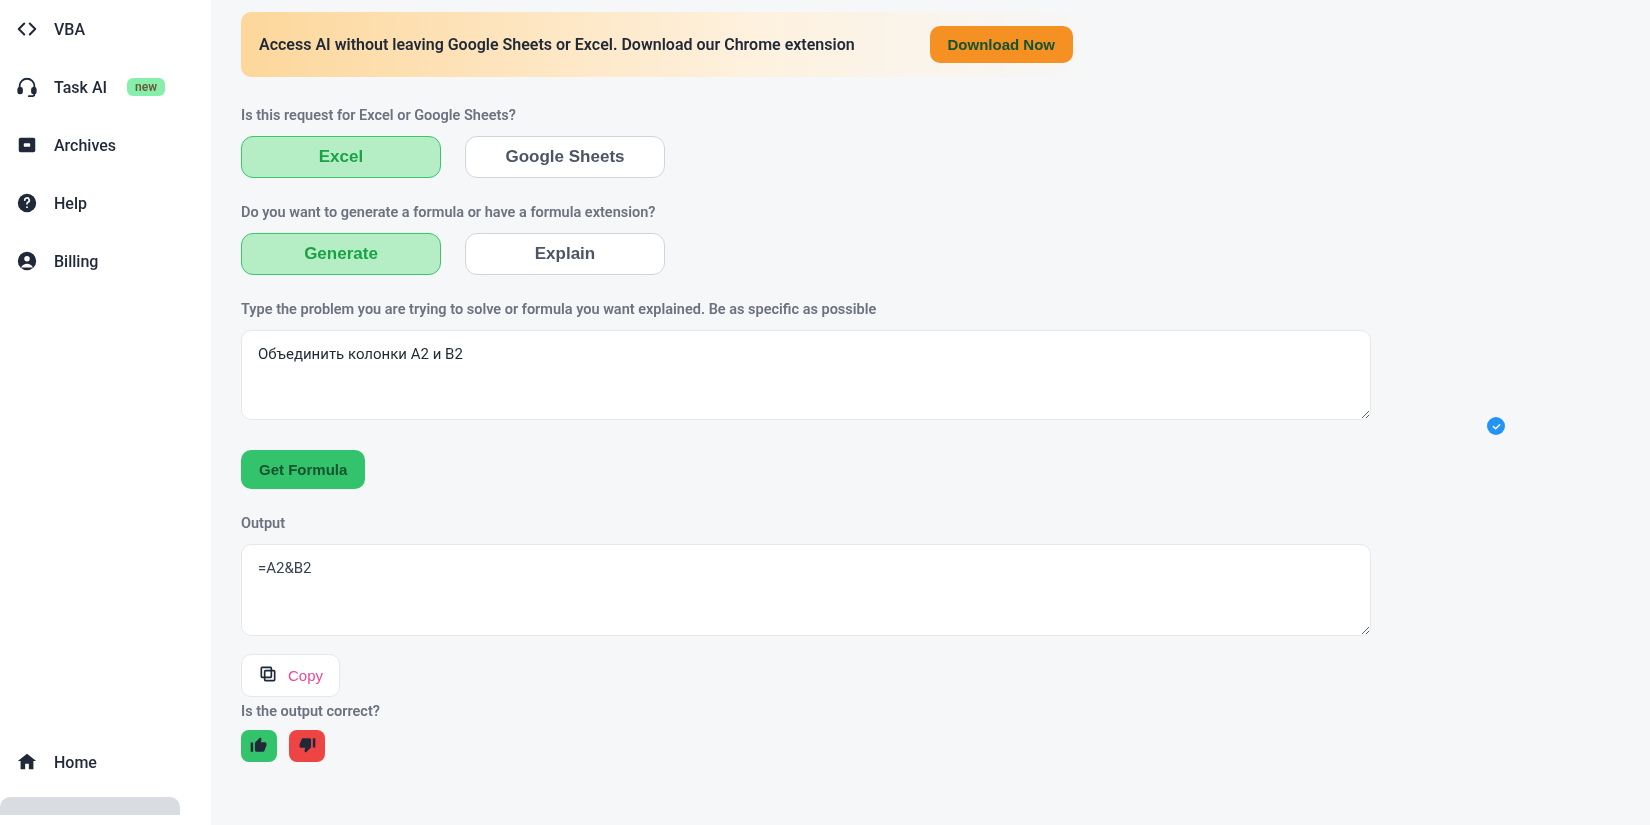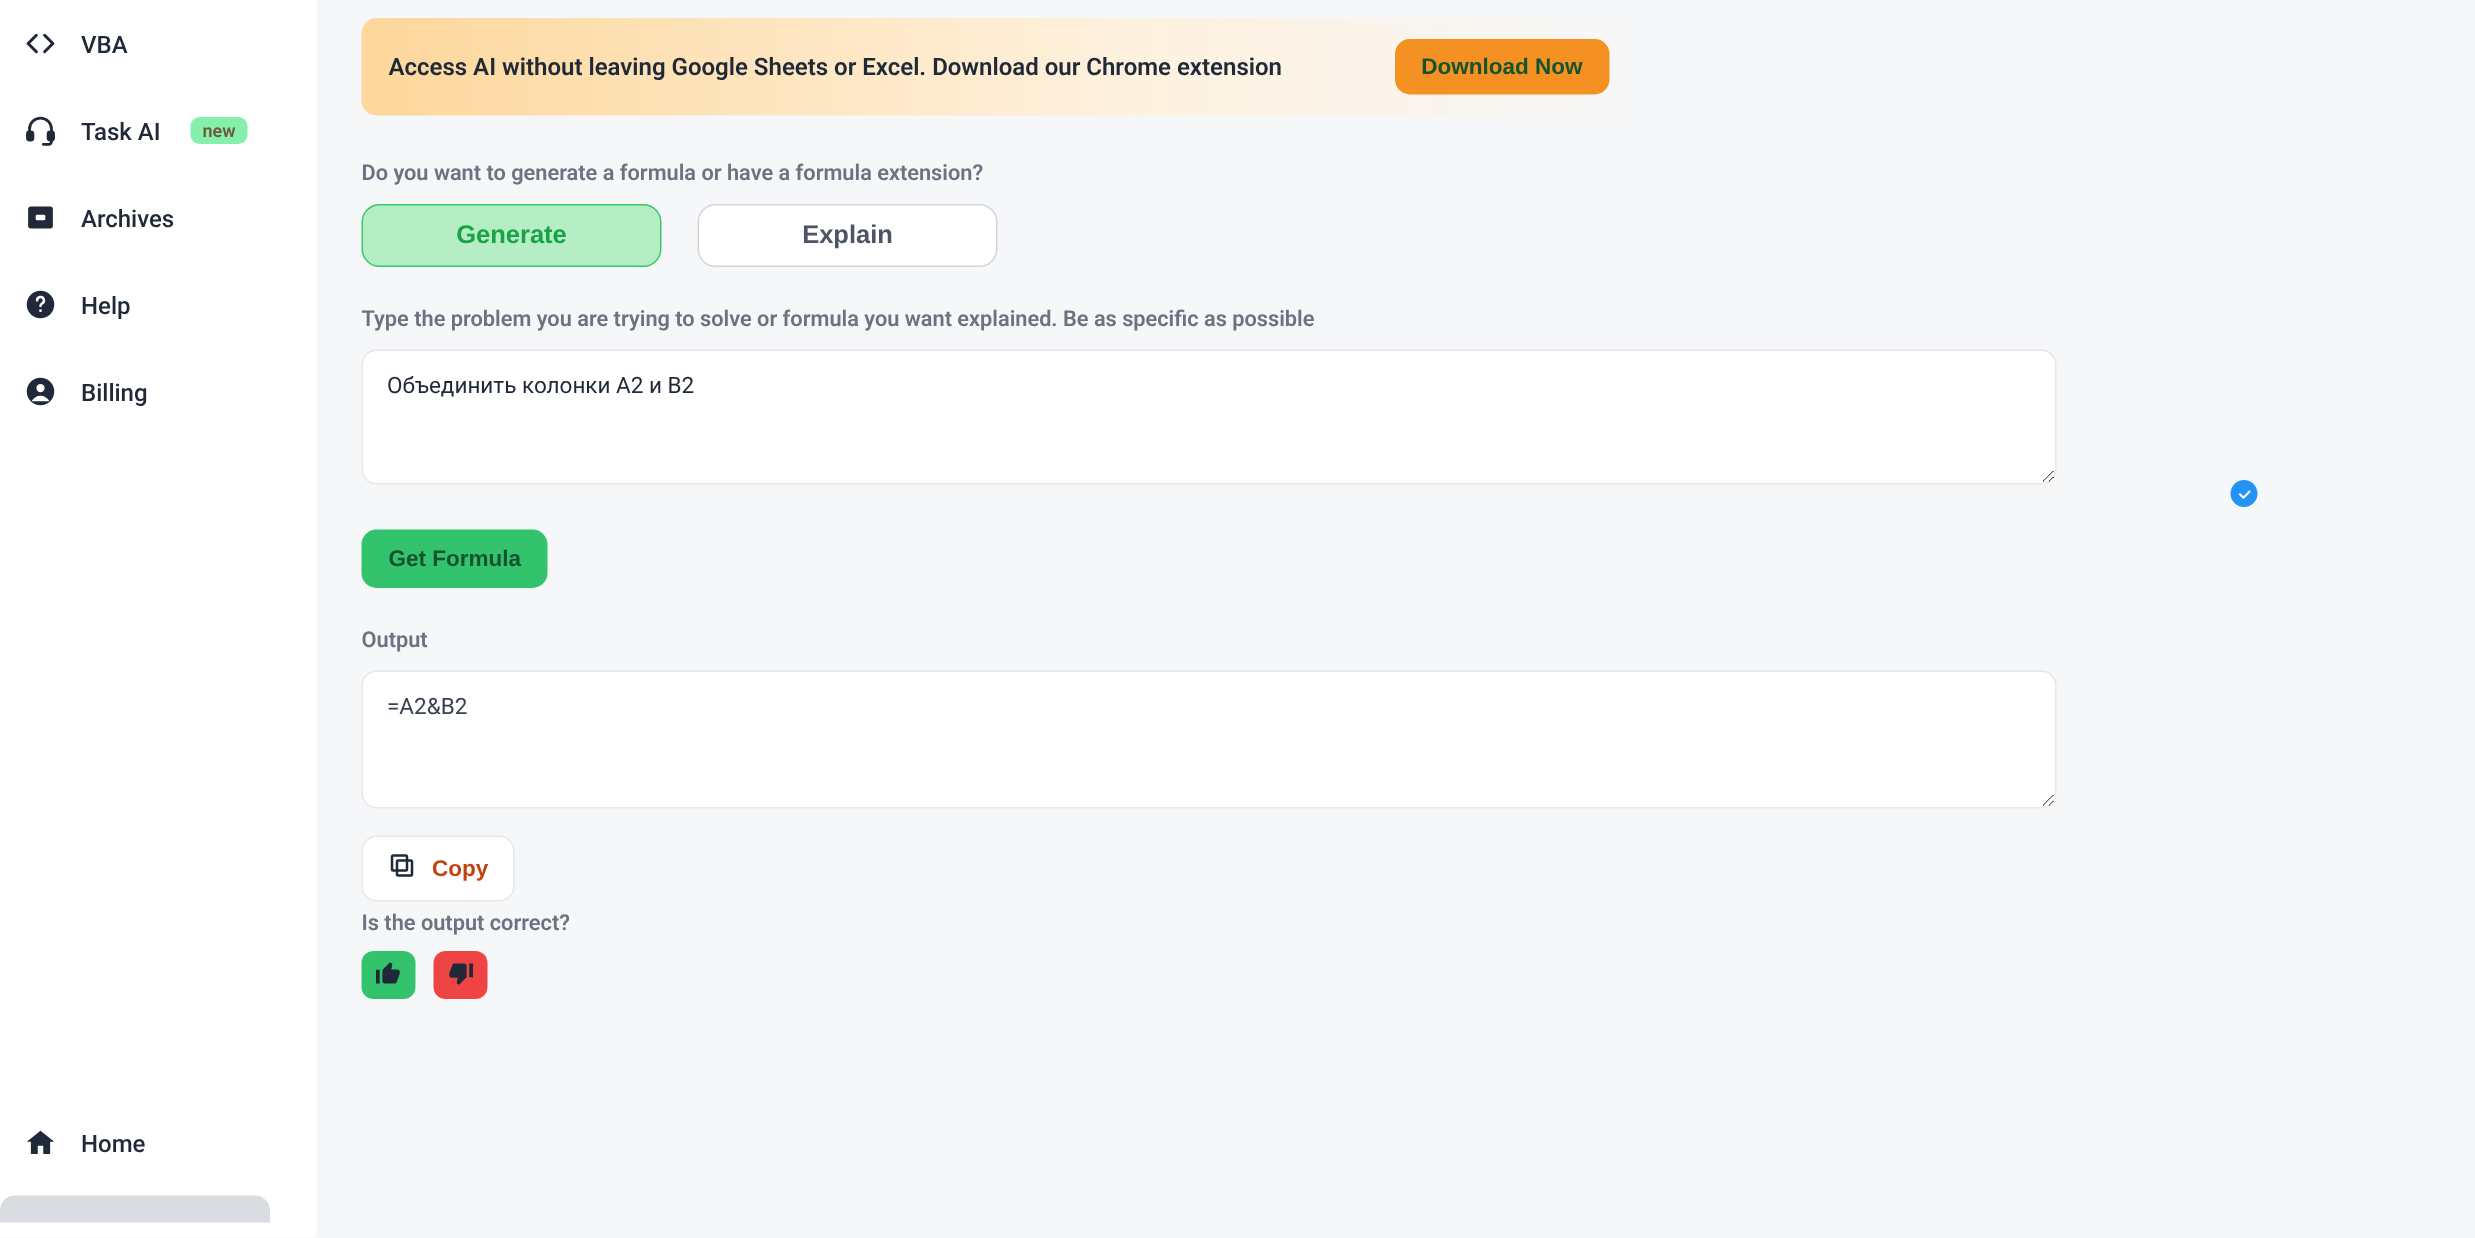--- a/index.html
+++ b/index.html
@@ -158,22 +158,22 @@
 
   .copy-btn {
     display: inline-flex;
     align-items: center;
     gap: 10px;
     background: #ffffff;
     border: 1px solid #e5e7eb;
     border-radius: 10px;
     padding: 9px 16px;
     font-size: 15px;
-    font-weight: 700;
-    color: #c2410c;
+    font-weight: 400;
+    color: #ec4899;
     cursor: pointer;
     margin-top: 14px;
   }
   .copy-btn svg { width: 20px; height: 20px; }
 
   .feedback-row { display: flex; gap: 12px; margin-top: 10px; }
   .fb-btn {
     width: 36px; height: 32px;
     border-radius: 8px;
     display: flex; align-items: center; justify-content: center;
@@ -261,20 +261,27 @@
   </div>
 </aside>
 
 <main class="main">
 
   <div class="banner content-inner">
     <span class="banner-text">Access AI without leaving Google Sheets or Excel. Download our Chrome extension</span>
     <button class="banner-btn">Download Now</button>
   </div>
 
+  <div class="section content-inner">
+    <div class="label-text">Is this request for Excel or Google Sheets?</div>
+    <div class="toggle-row">
+      <button class="pill active">Excel</button>
+      <button class="pill">Google Sheets</button>
+    </div>
+  </div>
 
   <div class="section content-inner">
     <div class="label-text">Do you want to generate a formula or have a formula extension?</div>
     <div class="toggle-row">
       <button class="pill active">Generate</button>
       <button class="pill">Explain</button>
     </div>
   </div>
 
   <div class="section">

